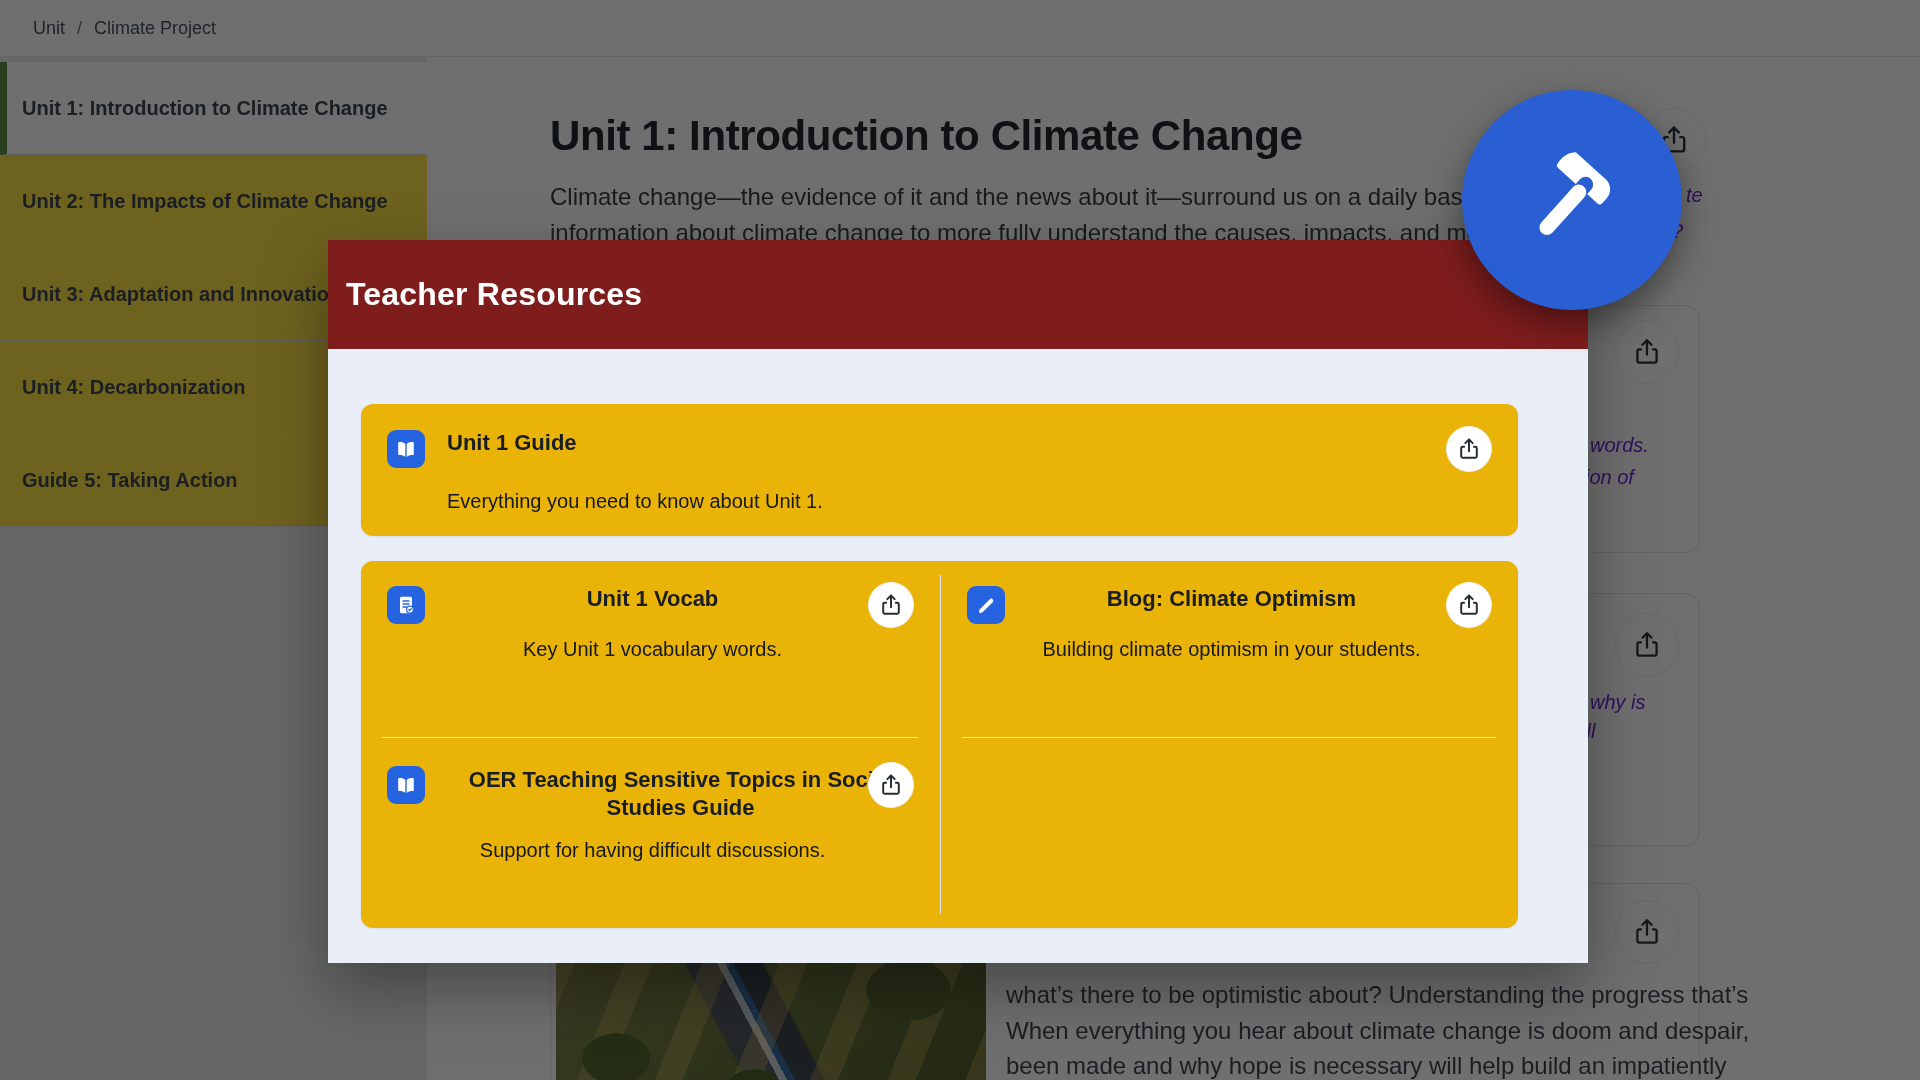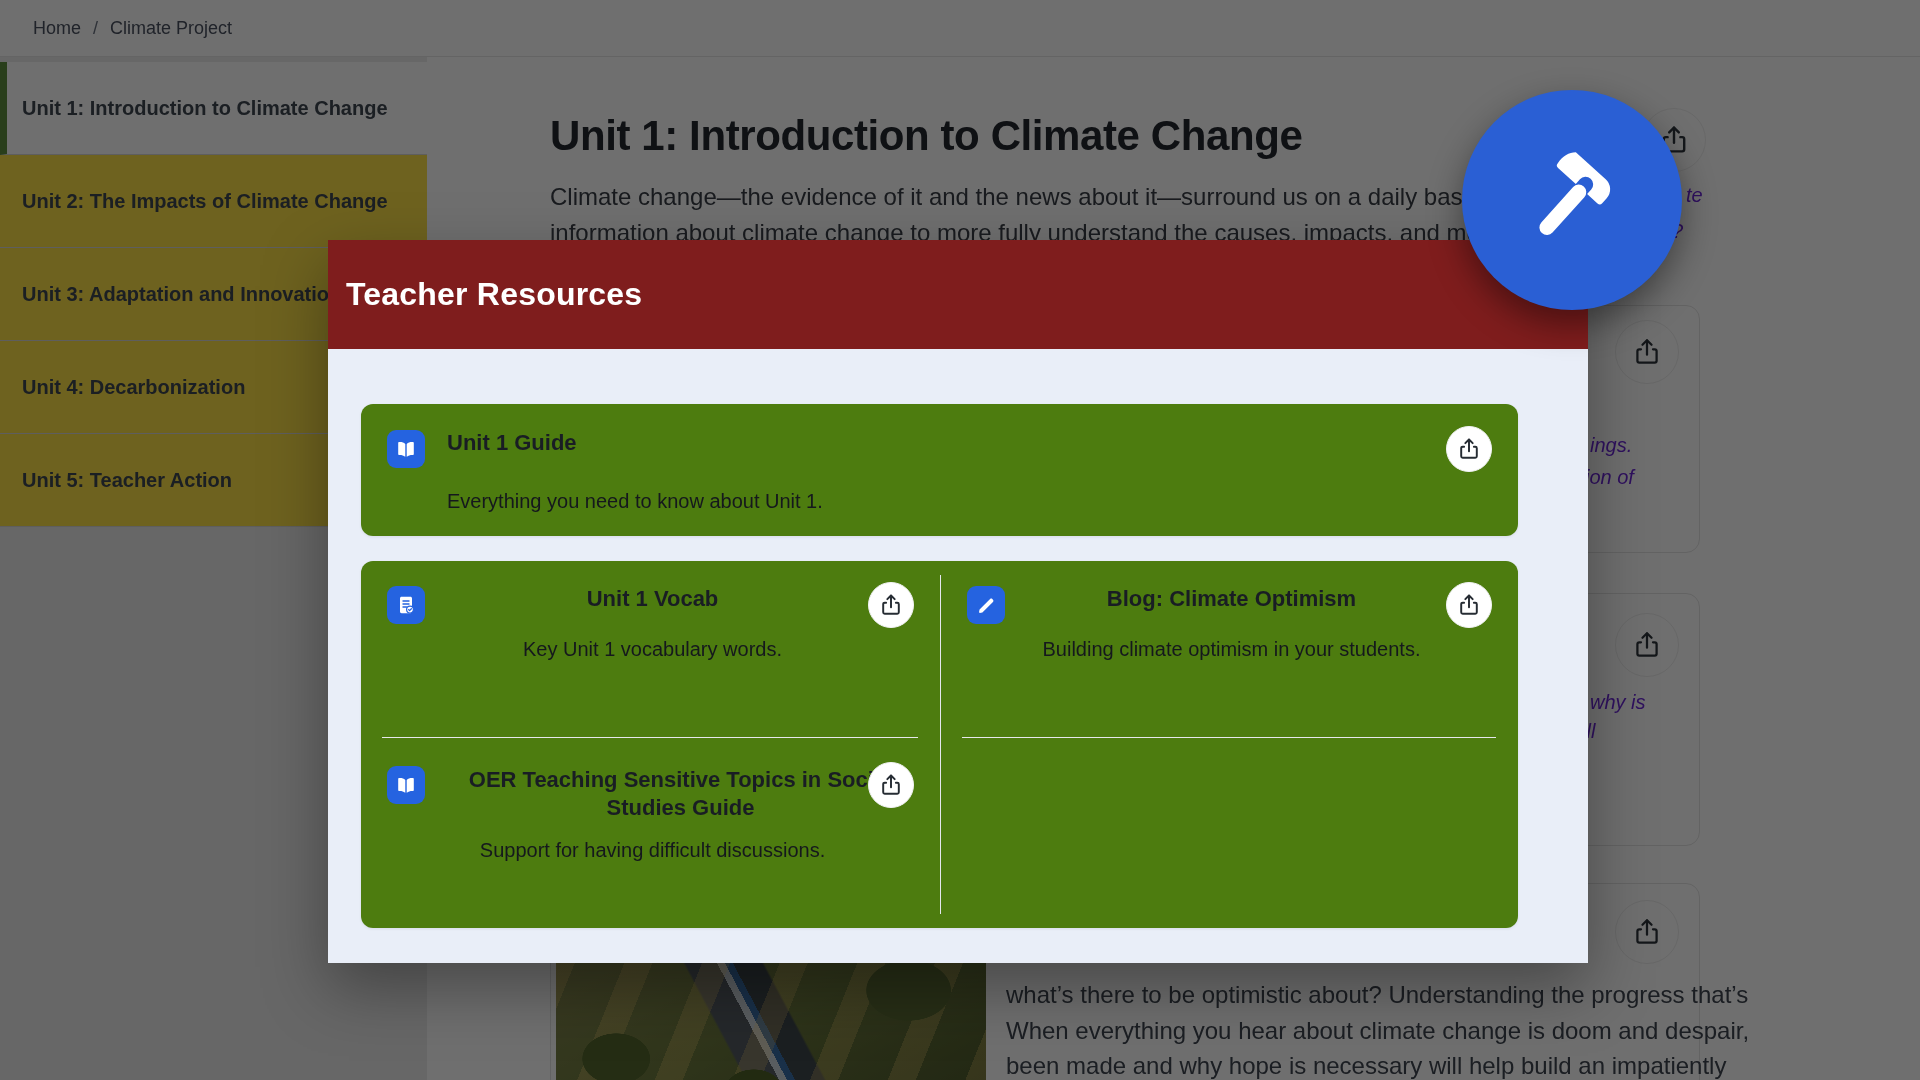--- a/index.html
+++ b/index.html
@@ -55,21 +55,21 @@
   
   .dim { position:absolute; inset:0; background:rgba(0,0,0,0.565); z-index:5; }
 
   
   .modal { position:absolute; left:328px; top:240px; width:1260px; height:723px; z-index:10;
            background:#e9eef8; box-shadow:0 25px 60px rgba(0,0,0,.35); }
   .modal-header { height:109px; background:#7f1d1d; display:flex; align-items:center; padding-left:18px; }
   .modal-title { color:#fff; font-size:32px; font-weight:700; letter-spacing:0.2px; }
   .modal-body { position:absolute; top:109px; left:0; right:0; bottom:0; padding:55px 70px 0 33px; }
 
-  .res-card { background:#4d7c0f; border-radius:12px; box-shadow:0 1px 3px rgba(15,23,42,.08); }
+  .res-card { background:#eab308; border-radius:12px; box-shadow:0 1px 3px rgba(15,23,42,.08); }
   .featured-card { height:132px; padding:26px; }
   .grid-card { margin-top:25px; height:367px; display:flex; }
   .col { width:579px; padding:25px 26px 0 26px;text-align:center; }
   .col.right { width:577px; }
   .vdiv { width:1px; background:#e4e7ee; margin:14px 0; }
   .hdiv { border:none; border-top:1px solid #e6e8ec; margin:0 -4px 0 -5px; }
   .slot { height:151px; position:relative; }
   .slot2 { position:relative; padding-top:28px; }
 
   .res-item { position:relative; display:flex; gap:22px; }
@@ -93,42 +93,42 @@
   svg { display:block; }
 </style>
 </head>
 <body>
 
 <div class="stage">
 
   <div class="backdrop">
 
     <div class="topbar">
-      <span>Home</span>
+      <span>Unit</span>
       <span class="crumb-sep">/</span>
       <span>Climate Project</span>
     </div>
 
     <div class="main"></div>
 
     <div class="sidebar">
       <div class="unit-item active">
         <span>Unit 1: Introduction to Climate Change</span>
       </div>
       <div class="unit-item">
         <span>Unit 2: The Impacts of Climate Change</span>
       </div>
       <div class="unit-item">
         <span>Unit 3: Adaptation and Innovation</span>
       </div>
       <div class="unit-item">
         <span>Unit 4: Decarbonization</span>
       </div>
       <div class="unit-item">
-        <span>Unit 5: Teacher Action</span>
+        <span>Guide 5: Taking Action</span>
       </div>
     </div>
 
     <h1 class="page-title">Unit 1: Introduction to Climate Change</h1>
 
     <div class="intro-line intro-1">Climate change—the evidence of it and the news about it—surround us on a daily basis. How ca</div>
     <span class="frag" style="left:1686px; top:184px;">te</span>
     <div class="intro-line intro-2">information about climate change to more fully understand the causes, impacts, and most power</div>
     <span class="frag" style="left:1672px; top:220px;">?</span>
 
@@ -141,21 +141,21 @@
     </div>
 
     <div class="bg-card card-a"></div>
     <div class="bg-share" style="left:1615px; top:320px;">
       <svg width="32" height="32" viewBox="0 0 24 24" fill="none" stroke="#2f353c" stroke-width="1.7" stroke-linecap="round" stroke-linejoin="round">
         <path d="M7.5 10H6.2C5.4 10 4.8 10.6 4.8 11.4v7.2c0 .8.6 1.4 1.4 1.4h11.6c.8 0 1.4-.6 1.4-1.4v-7.2c0-.8-.6-1.4-1.4-1.4h-1.3"></path>
         <path d="M12 3.4V14"></path>
           <path d="M8.6 6.6L12 3.2l3.4 3.4"></path>
       </svg>
     </div>
-    <span class="frag" style="left:1590px; top:434px;">ings.</span>
+    <span class="frag" style="left:1590px; top:434px;">words.</span>
     <span class="frag" style="left:1575px; top:466px;">ition of</span>
 
     <div class="bg-card card-b"></div>
     <div class="bg-share" style="left:1615px; top:613px;">
       <svg width="32" height="32" viewBox="0 0 24 24" fill="none" stroke="#2f353c" stroke-width="1.7" stroke-linecap="round" stroke-linejoin="round">
         <path d="M7.5 10H6.2C5.4 10 4.8 10.6 4.8 11.4v7.2c0 .8.6 1.4 1.4 1.4h11.6c.8 0 1.4-.6 1.4-1.4v-7.2c0-.8-.6-1.4-1.4-1.4h-1.3"></path>
         <path d="M12 3.4V14"></path>
           <path d="M8.6 6.6L12 3.2l3.4 3.4"></path>
       </svg>
     </div>

